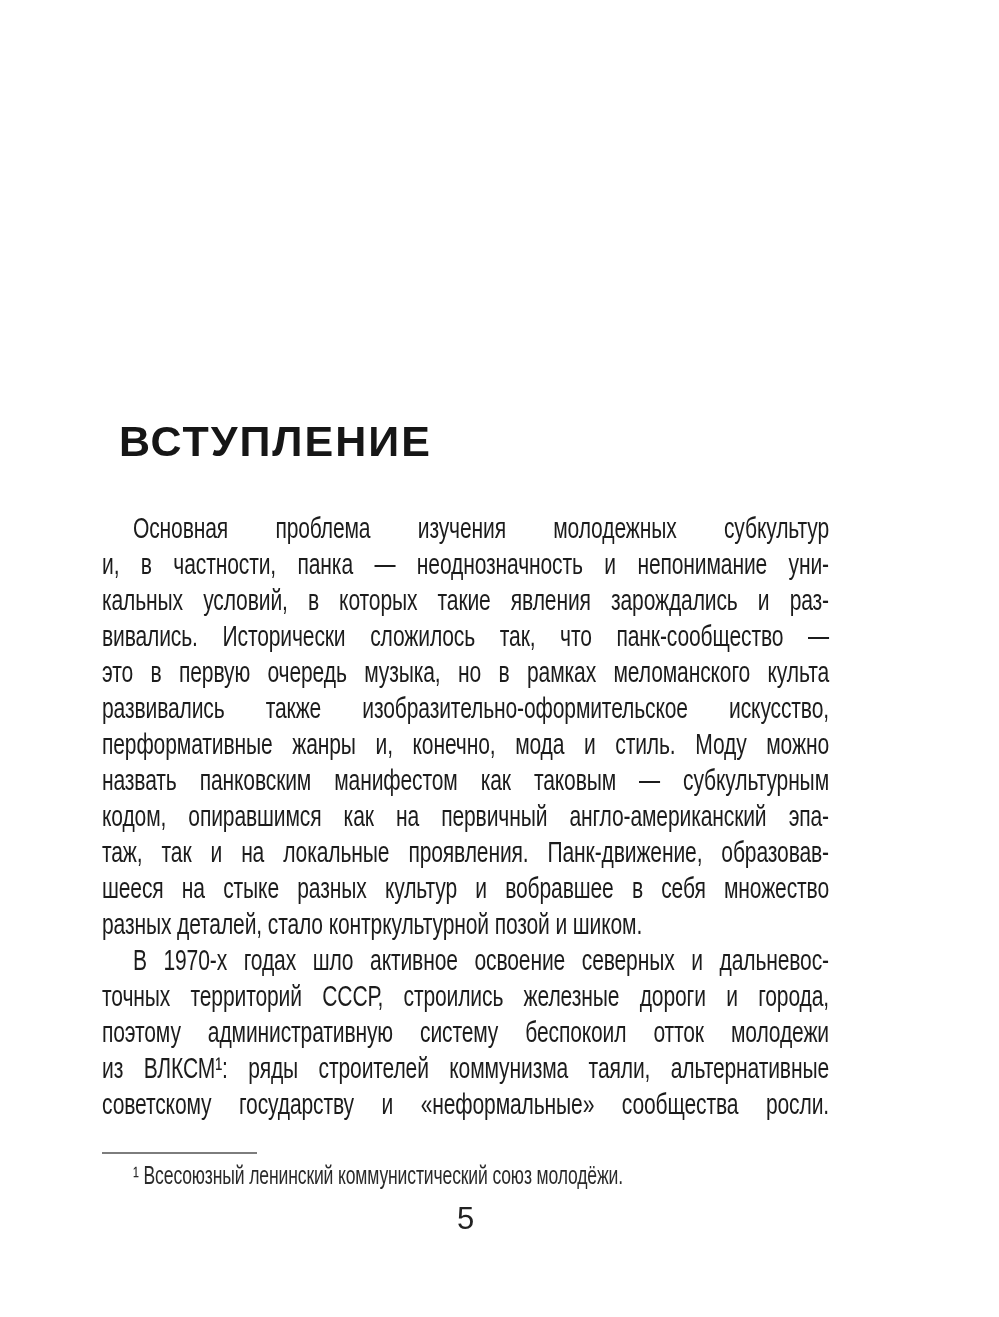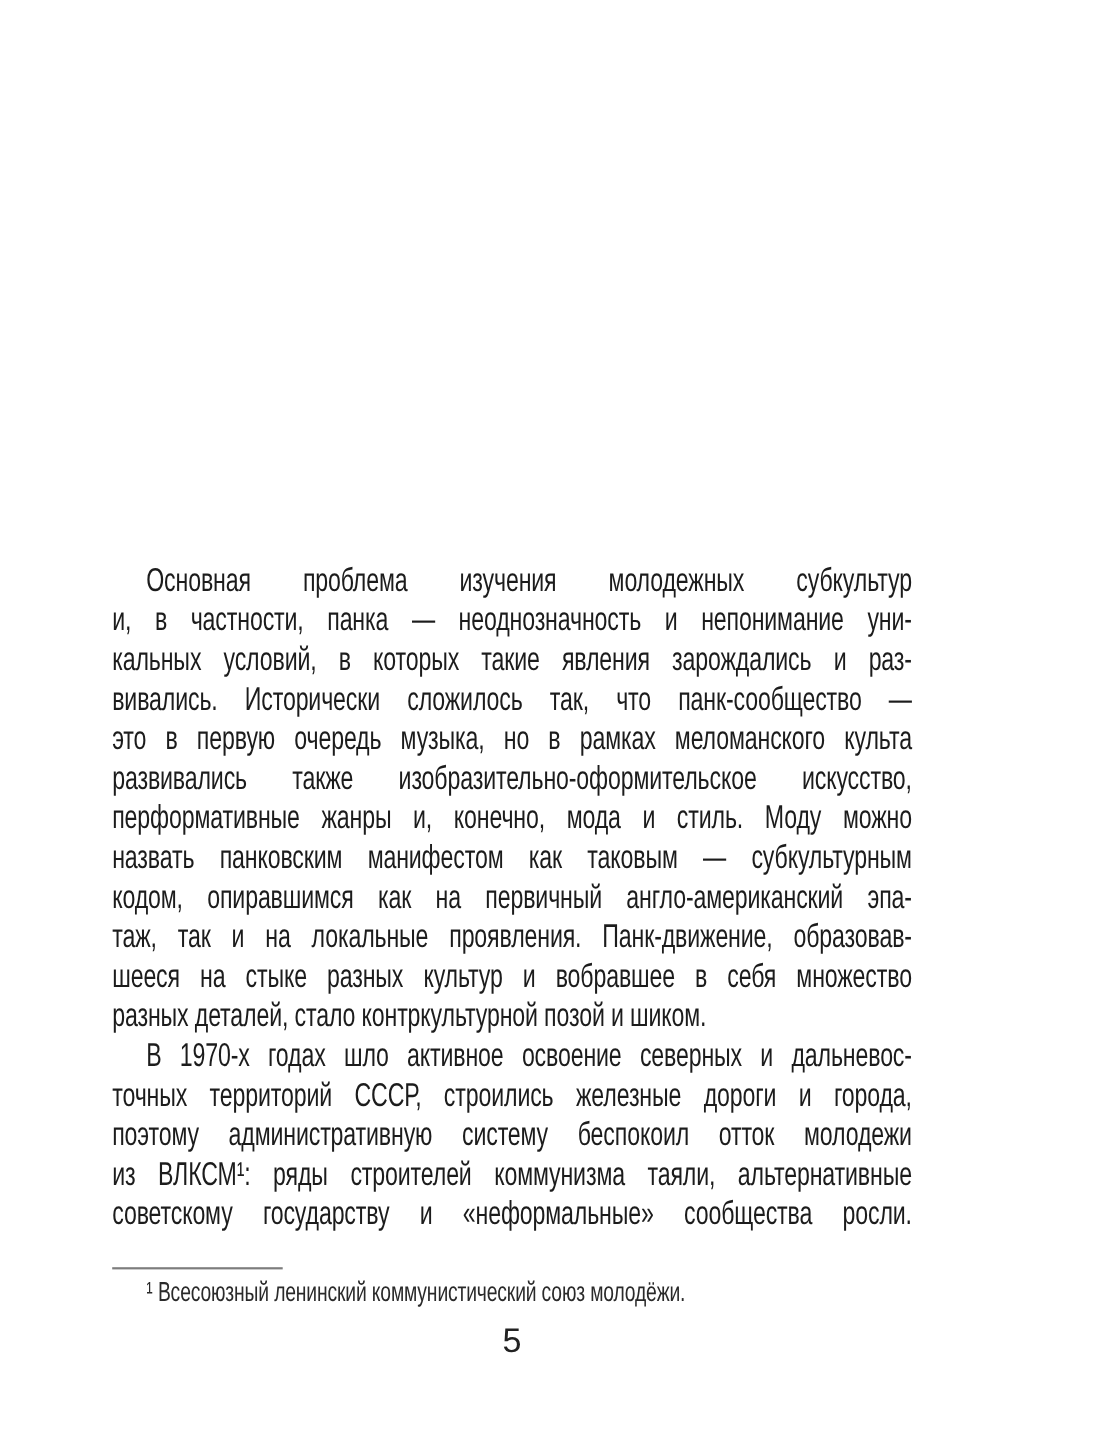--- a/index.html
+++ b/index.html
@@ -77,20 +77,21 @@
     font-size: 31px;
     line-height: 1;
     color: #222222;
   }
 </style>
 </head>
 <body>
 
 <div class="page">
 
+  <h1 class="chapter-title">ВСТУПЛЕНИЕ</h1>
 
   <div class="body-block">
     <div class="scale">
       <div class="line indent">Основная проблема изучения молодежных субкультур</div>
       <div class="line">и, в частности, панка — неоднозначность и непонимание уни-</div>
       <div class="line">кальных условий, в которых такие явления зарождались и раз-</div>
       <div class="line">вивались. Исторически сложилось так, что панк-сообщество —</div>
       <div class="line">это в первую очередь музыка, но в рамках меломанского культа</div>
       <div class="line">развивались также изобразительно-оформительское искусство,</div>
       <div class="line">перформативные жанры и, конечно, мода и стиль. Моду можно</div>

